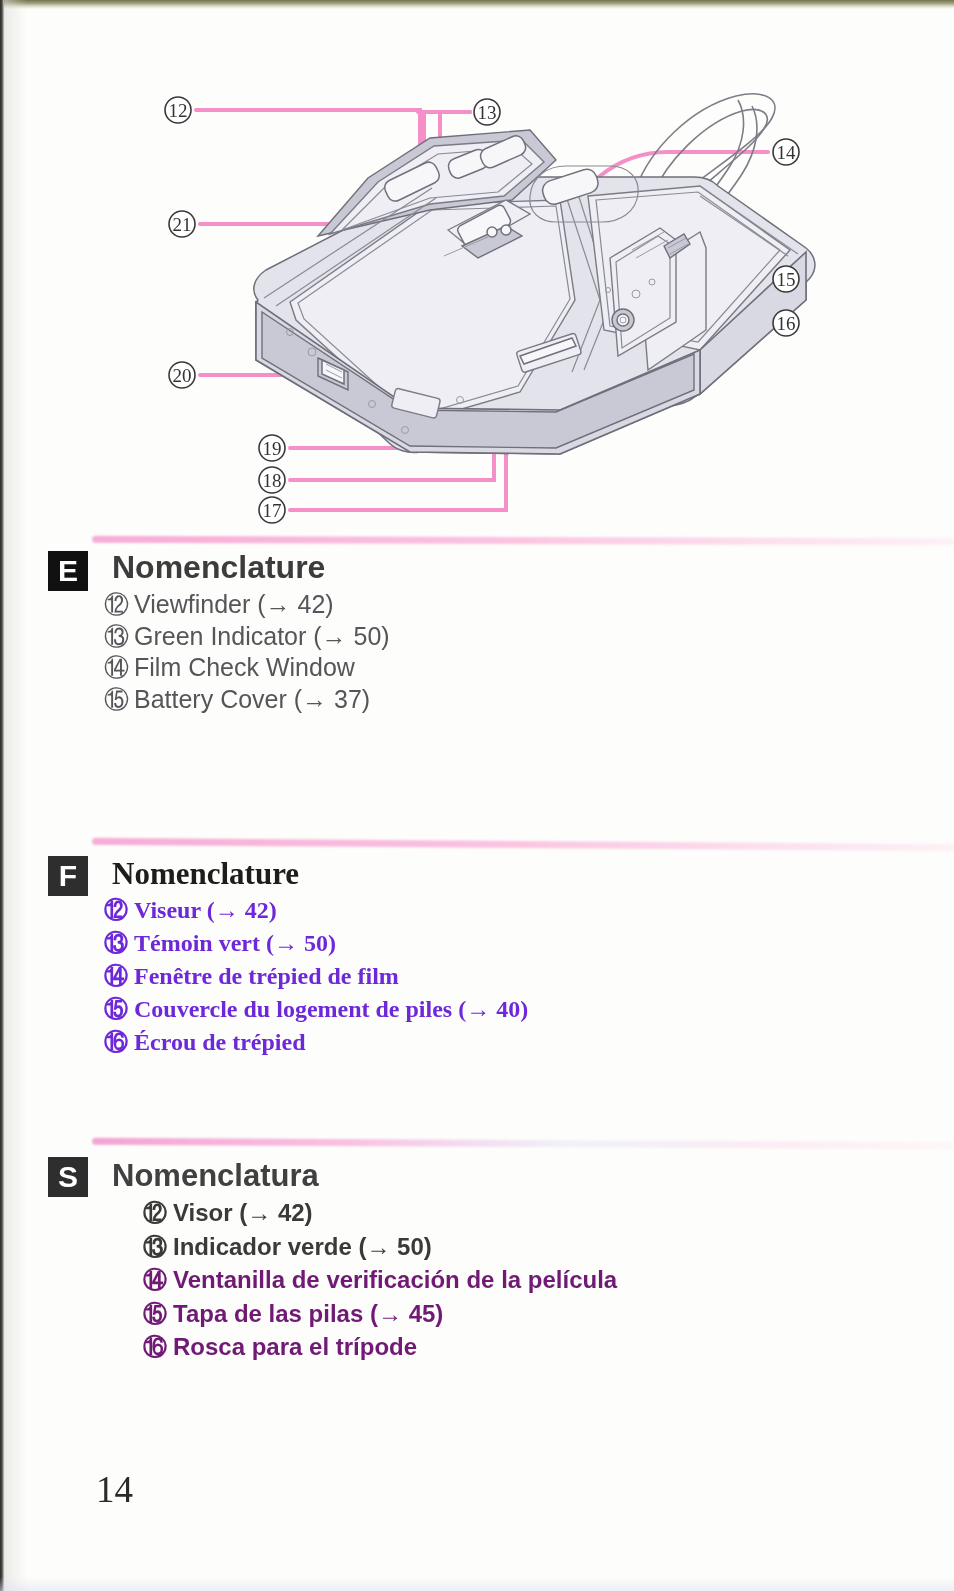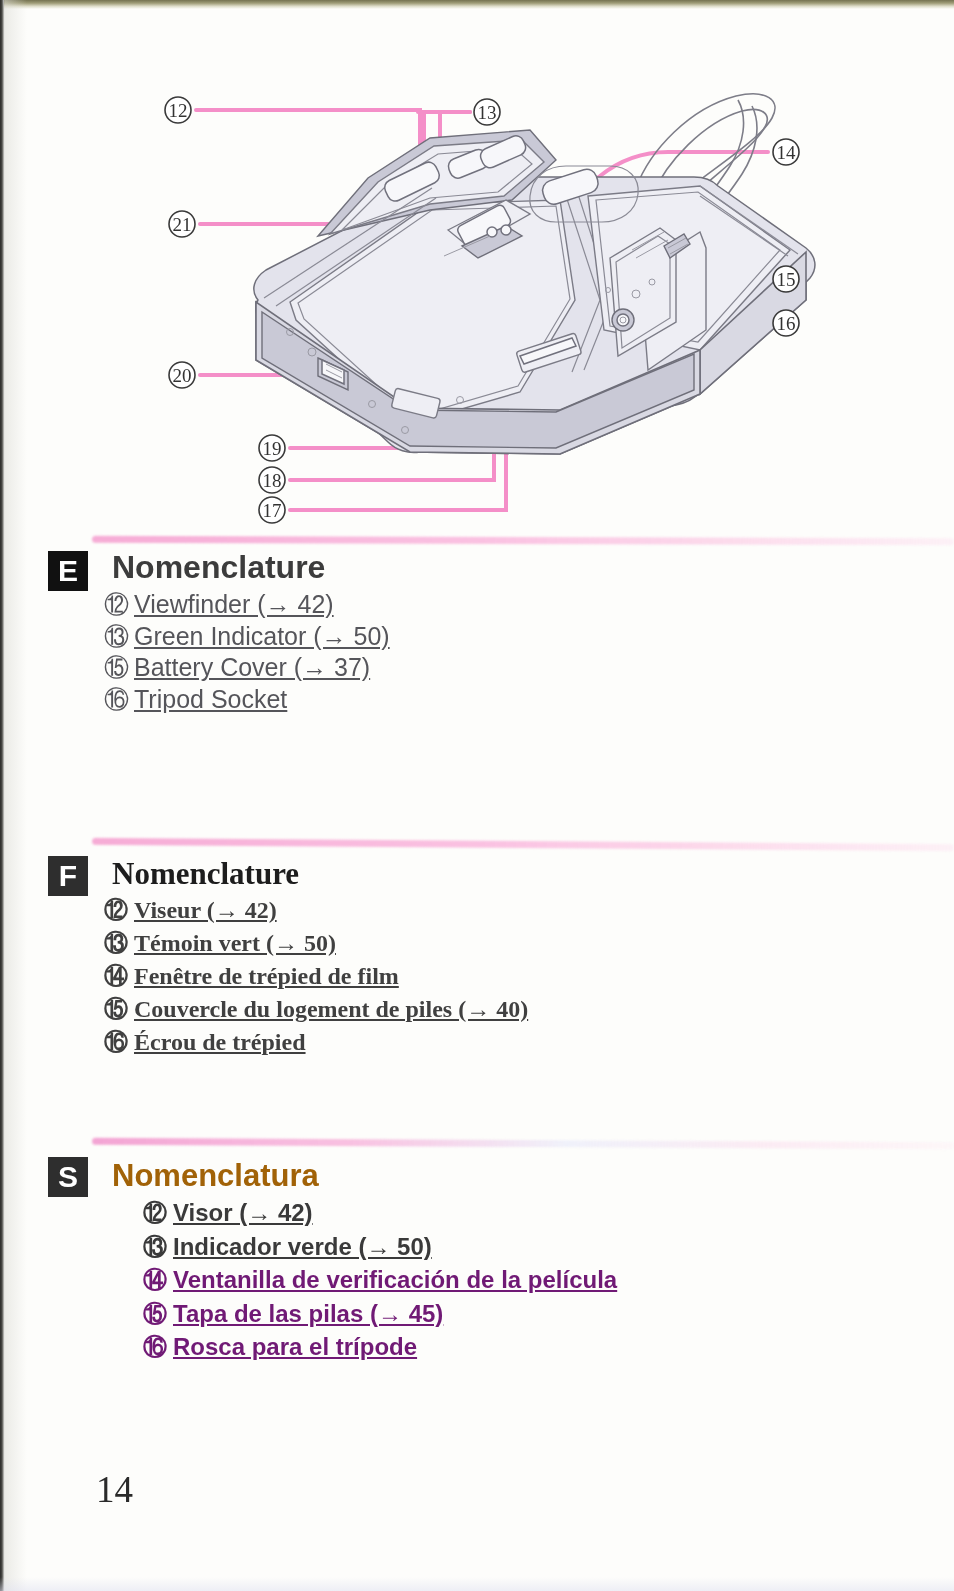--- a/index.html
+++ b/index.html
@@ -96,21 +96,20 @@
   }
   .item-list {
     position: absolute;
     margin: 0;
     padding: 0;
     list-style: none;
   }
   .item-list li {
     white-space: nowrap;
     display: block;
-    text-decoration: underline;
   }
   .num {
     display: inline-block;
     width: 30px;
     text-align: left;
   }
 
   
   .blk-e .heading {
     font-family: "Liberation Sans", sans-serif;
@@ -129,30 +128,30 @@
   .blk-f .heading {
     font-family: "Liberation Serif", serif;
     font-weight: bold;
     font-size: 31px;
     color: #1d1d1d;
   }
   .blk-f .item-list {
     font-family: "Liberation Serif", serif;
     font-weight: bold;
     font-size: 24px;
+    color: #6d28d9;
+    line-height: 33px;
+  }
+
+  
+  .blk-s .heading {
+    font-family: "Liberation Sans", sans-serif;
+    font-weight: bold;
+    font-size: 31px;
     color: #404040;
-    line-height: 33px;
-  }
-
-  
-  .blk-s .heading {
-    font-family: "Liberation Sans", sans-serif;
-    font-weight: bold;
-    font-size: 31px;
-    color: #a16207;
   }
   .blk-s .item-list {
     font-family: "Liberation Sans", sans-serif;
     font-weight: bold;
     font-size: 24px;
     color: #3a3a3a;
     line-height: 33.5px;
     margin-left: 39px;
   }
   .blk-s .item-list li.faded { color: #701a75; font-weight: bold; }
@@ -329,22 +328,22 @@
   <div class="divider d1"></div>
   <div class="divider d2"></div>
   <div class="divider d3"></div>
 
   <div class="lang-block blk-e">
     <div class="badge e-badge" style="left:48px; top:551px;">E</div>
     <div class="heading" style="left:112px; top:549px;">Nomenclature</div>
     <ul class="item-list" style="left:104px; top:589px;">
       <li><span class="num">⑫</span><span>Viewfinder (→ 42)</span></li>
       <li><span class="num">⑬</span><span>Green Indicator (→ 50)</span></li>
+      <li><span class="num">⑭</span><span>Film Check Window</span></li>
       <li><span class="num">⑮</span><span>Battery Cover (→ 37)</span></li>
-      <li><span class="num">⑯</span><span>Tripod Socket</span></li>
     </ul>
   </div>
 
   <div class="lang-block blk-f">
     <div class="badge" style="left:48px; top:856px;">F</div>
     <div class="heading" style="left:112px; top:856px;">Nomenclature</div>
     <ul class="item-list" style="left:104px; top:894px;">
       <li><span class="num">⑫</span><span>Viseur (→ 42)</span></li>
       <li><span class="num">⑬</span><span>Témoin vert (→ 50)</span></li>
       <li><span class="num">⑭</span><span>Fenêtre de trépied de film</span></li>

